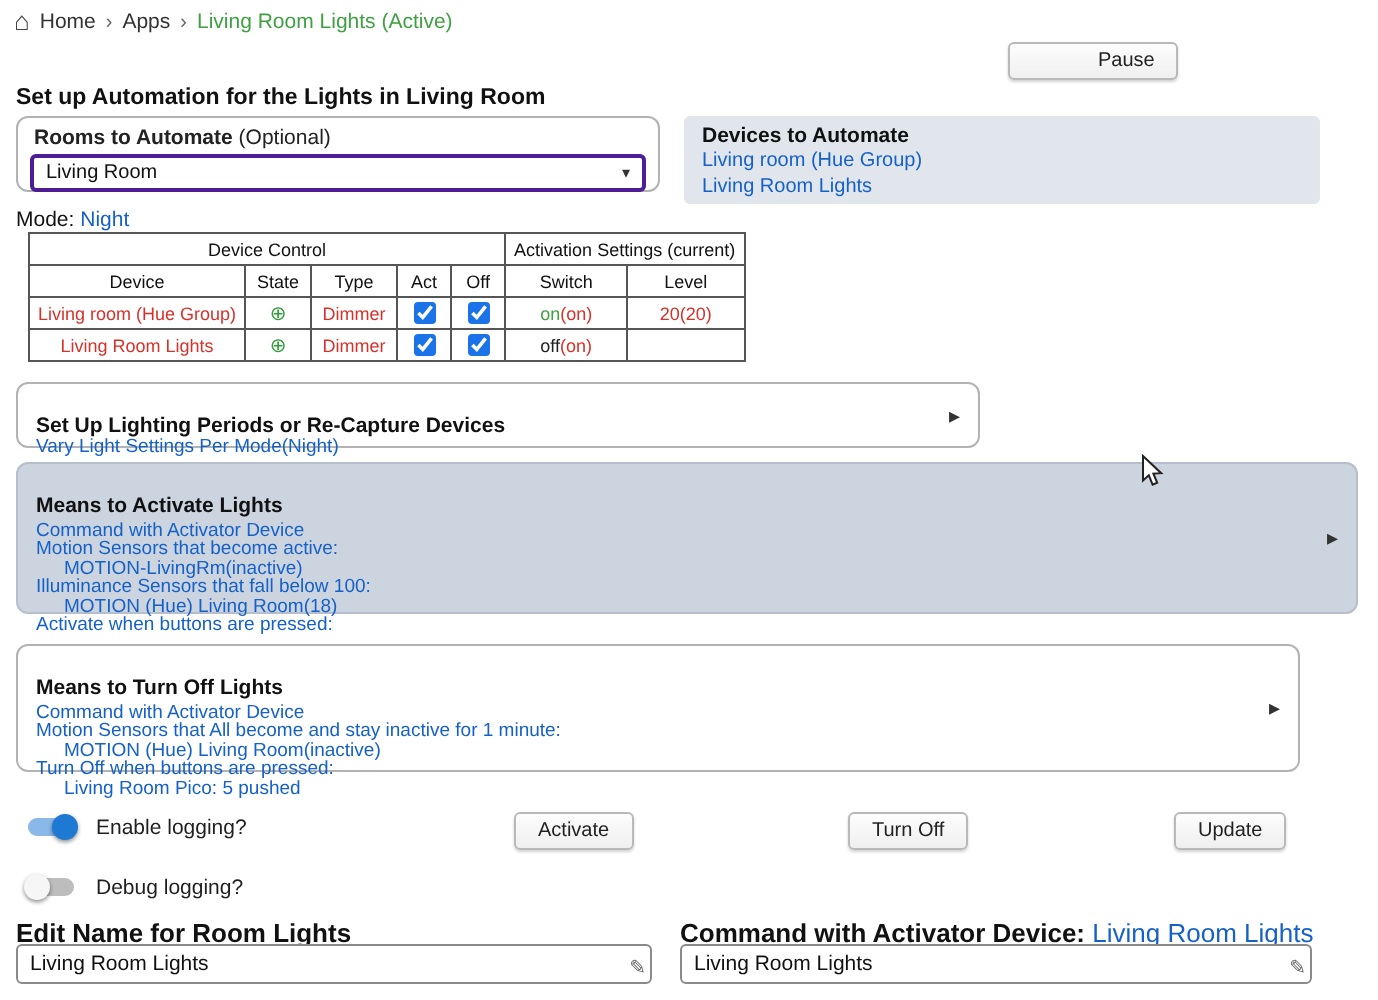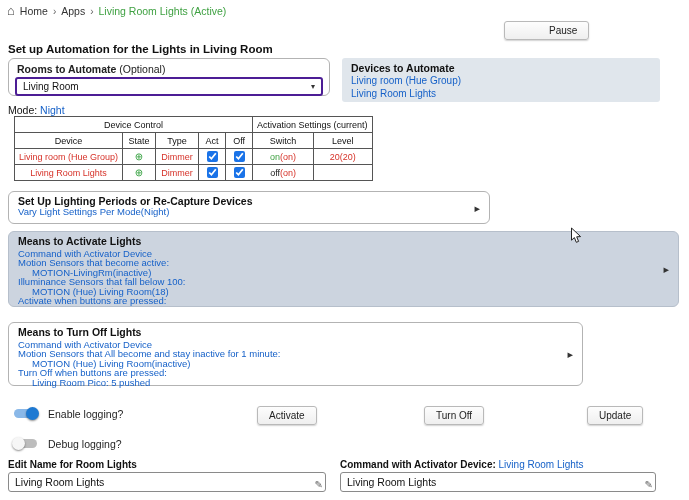--- a/index.html
+++ b/index.html
@@ -47,33 +47,33 @@
   .dark{color:#222;}
   .plus{color:#2f9e3a;font-size:10px;cursor:pointer;}
   .cb{width:11px;height:11px;margin:0;accent-color:#1a73e8;vertical-align:middle;}
 
   
   .section-title{font-size:10.5px;font-weight:bold;color:#111;}
   .means-line{font-size:9.5px;line-height:9.4px;color:#1661c8;white-space:nowrap;cursor:pointer;}
   .means-line.indent{padding-left:14px;}
   .caret-right{position:absolute;right:9px;top:50%;transform:translateY(-50%);color:#333;font-size:11px;cursor:pointer;}
   .activate-box{background:#ccd4df;border-color:#b6bfcb;}
-  .pad-box{padding:3px 9px;}
+  .pad-box{padding:15px 9px;}
 
   
   .toggle-row{display:flex;align-items:center;gap:9px;font-size:10.5px;color:#1f1f1f;}
   .toggle{width:27px;height:13px;position:relative;display:inline-block;cursor:pointer;flex:0 0 auto;}
   .toggle .track{position:absolute;left:2px;top:2px;width:23px;height:9px;border-radius:5px;background:#bdbdbd;}
   .toggle .knob{position:absolute;top:0;left:0;width:13px;height:13px;border-radius:50%;background:#f6f6f6;
                 box-shadow:0 1px 2px rgba(0,0,0,.45);}
   .toggle.on .track{background:#8ab8e8;}
   .toggle.on .knob{left:14px;background:#1e79d2;}
 
   
-  .footer-label{font-size:10px;font-weight:bold;color:#111;}
+  .footer-label{font-size:13px;font-weight:bold;color:#111;}
   .input-wrap{height:20px;}
   .text-input{width:100%;height:100%;box-sizing:border-box;border:1px solid #8a8a8a;border-radius:3px;
               font-family:"Liberation Sans",sans-serif;font-size:10.5px;color:#111;padding:0 16px 0 6px;background:#fff;}
   .pencil{position:absolute;right:3px;bottom:2px;font-size:10px;color:#666;cursor:pointer;}
 </style>
 </head>
 <body>
 
 <div class="page">
 
@@ -162,21 +162,21 @@
     <div class="means-line">Illuminance Sensors that fall below 100:</div>
     <div class="means-line indent">MOTION (Hue) Living Room(18)</div>
     <div class="means-line">Activate when buttons are pressed:</div>
     <span class="caret-right">▸</span>
   </div>
 
   <svg class="abs" style="left:570px;top:227px;" width="12" height="18" viewBox="0 0 12 18">
     <path d="M1.5,1 L1.5,13.2 L4.4,10.6 L6.3,15.3 L8.6,14.4 L6.7,9.8 L10.6,9.6 Z" fill="#ffffff" stroke="#222" stroke-width="1"></path>
   </svg>
 
-  <div class="abs box pad-box" style="top:322px;left:8px;width:575px;height:64px;">
+  <div class="abs box pad-box" style="top:322px;left:8px;width:642px;height:64px;">
     <div class="section-title" style="margin-bottom:2px;">Means to Turn Off Lights</div>
     <div class="means-line">Command with Activator Device</div>
     <div class="means-line">Motion Sensors that All become and stay inactive for 1 minute:</div>
     <div class="means-line indent">MOTION (Hue) Living Room(inactive)</div>
     <div class="means-line">Turn Off when buttons are pressed:</div>
     <div class="means-line indent">Living Room Pico: 5 pushed</div>
     <span class="caret-right">▸</span>
   </div>
 
   <div class="abs toggle-row" style="top:407px;left:12px;">

